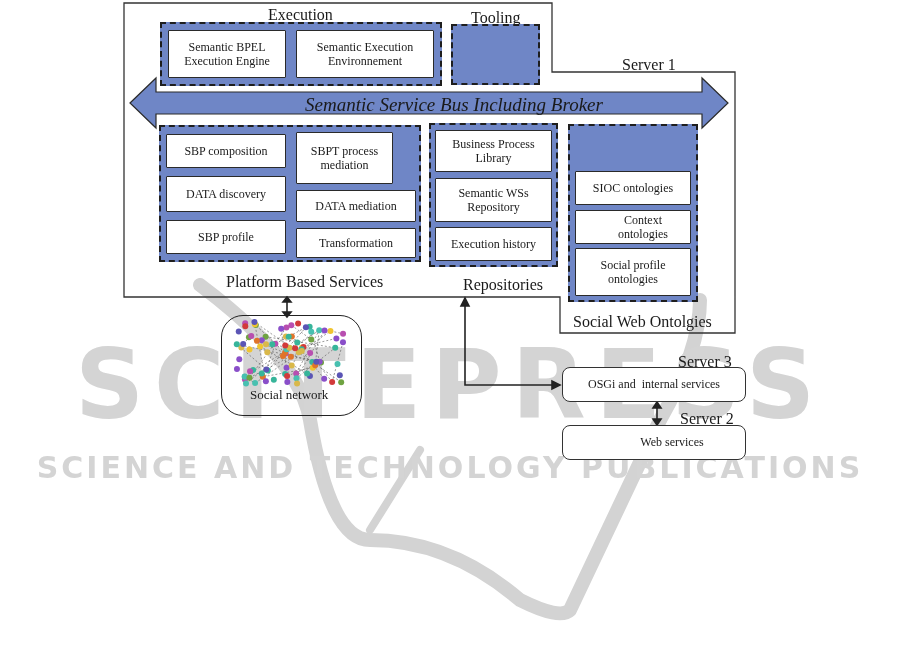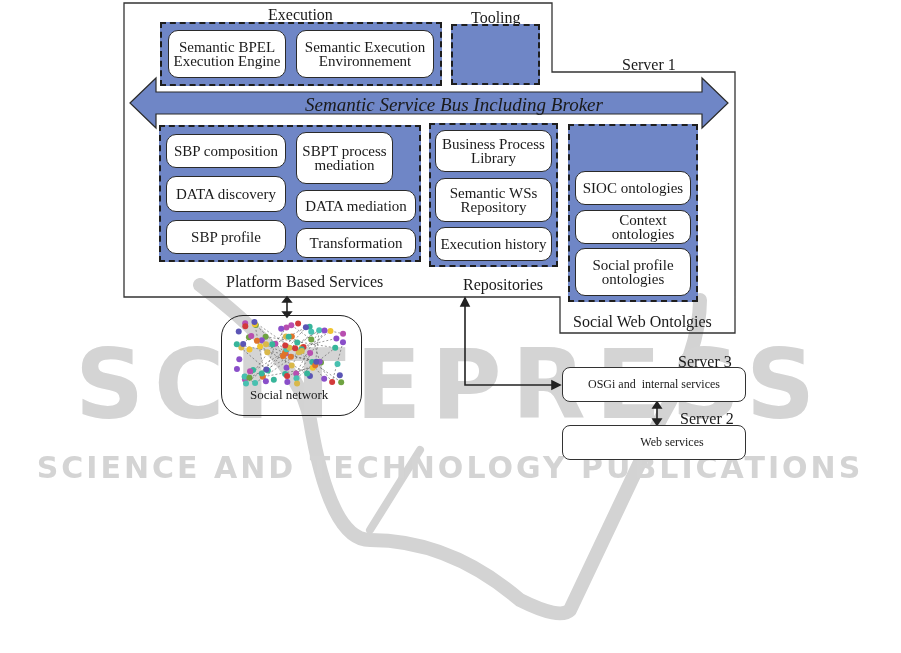--- a/index.html
+++ b/index.html
@@ -1,23 +1,23 @@
 <!DOCTYPE html>
 <html><head>
 <meta charset="utf-8">
 <style>
   html, body { margin:0; padding:0; background:#ffffff; }
   body { width:901px; height:653px; position:relative; overflow:hidden;
          font-family:"Liberation Serif", "DejaVu Serif", serif; color:#1a1a1a; }
   .abs { position:absolute; }
   svg.bg { position:absolute; left:0; top:0; }
   .lbl { position:absolute; font-size:16px; text-align:center; white-space:nowrap; }
-  .box { position:absolute; background:#fff; border:1.5px solid #2a2a2a; border-radius:10px;
+  .box { position:absolute; background:#fff; border:1.5px solid #2a2a2a; border-radius:1px;
          box-sizing:border-box; display:flex; align-items:center; justify-content:center;
-         text-align:center; font-size:15px; line-height:14px; padding:0 4px; }
+         text-align:center; font-size:12px; line-height:14px; padding:0 4px; }
   .group { position:absolute; background:#6f86c6; border:2px dashed #1e1e1e; box-sizing:border-box; }
   .plain { position:absolute; background:#fff; border:1px solid #333; border-radius:8px;
            box-sizing:border-box; display:flex; align-items:center; justify-content:center; font-size:12px; }
   .bus-label { position:absolute; font-size:19px;font-style:italic; }
 </style>
 </head>
 <body>
 
 <svg class="bg" width="901" height="653">
 

